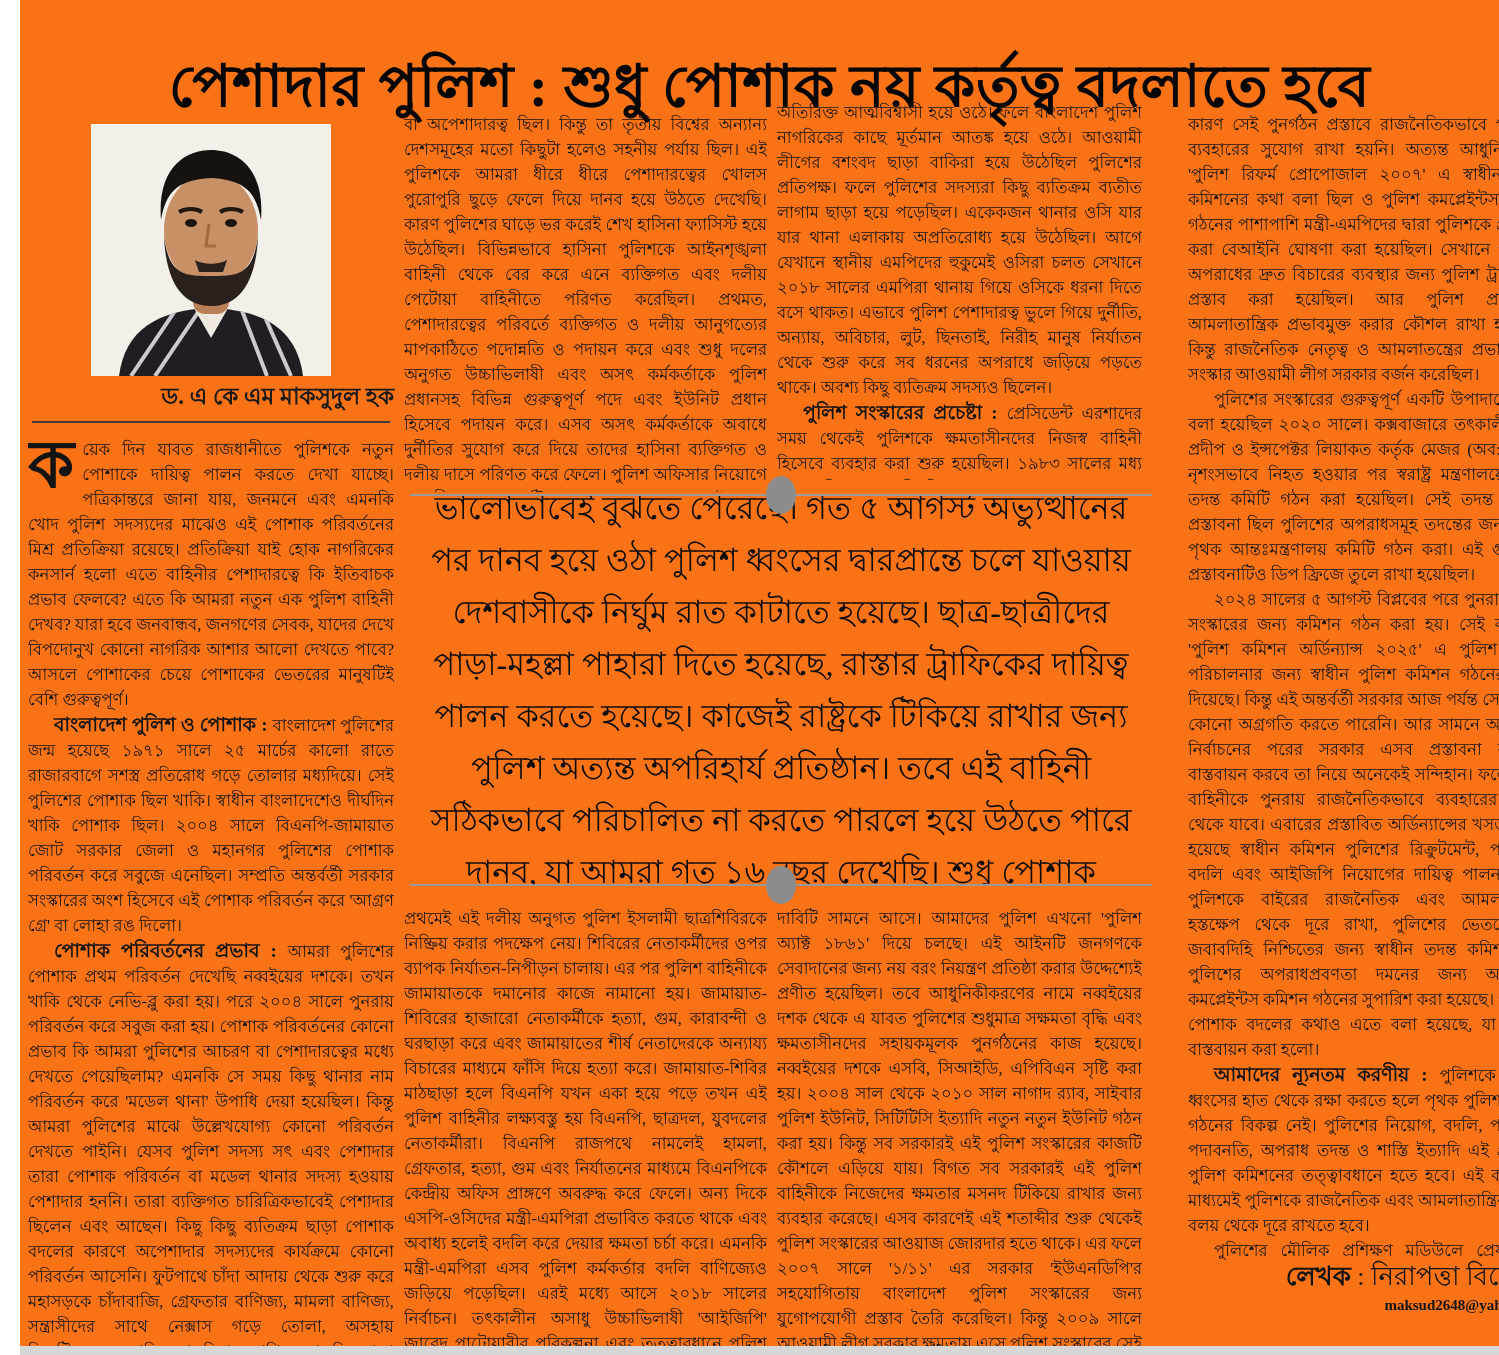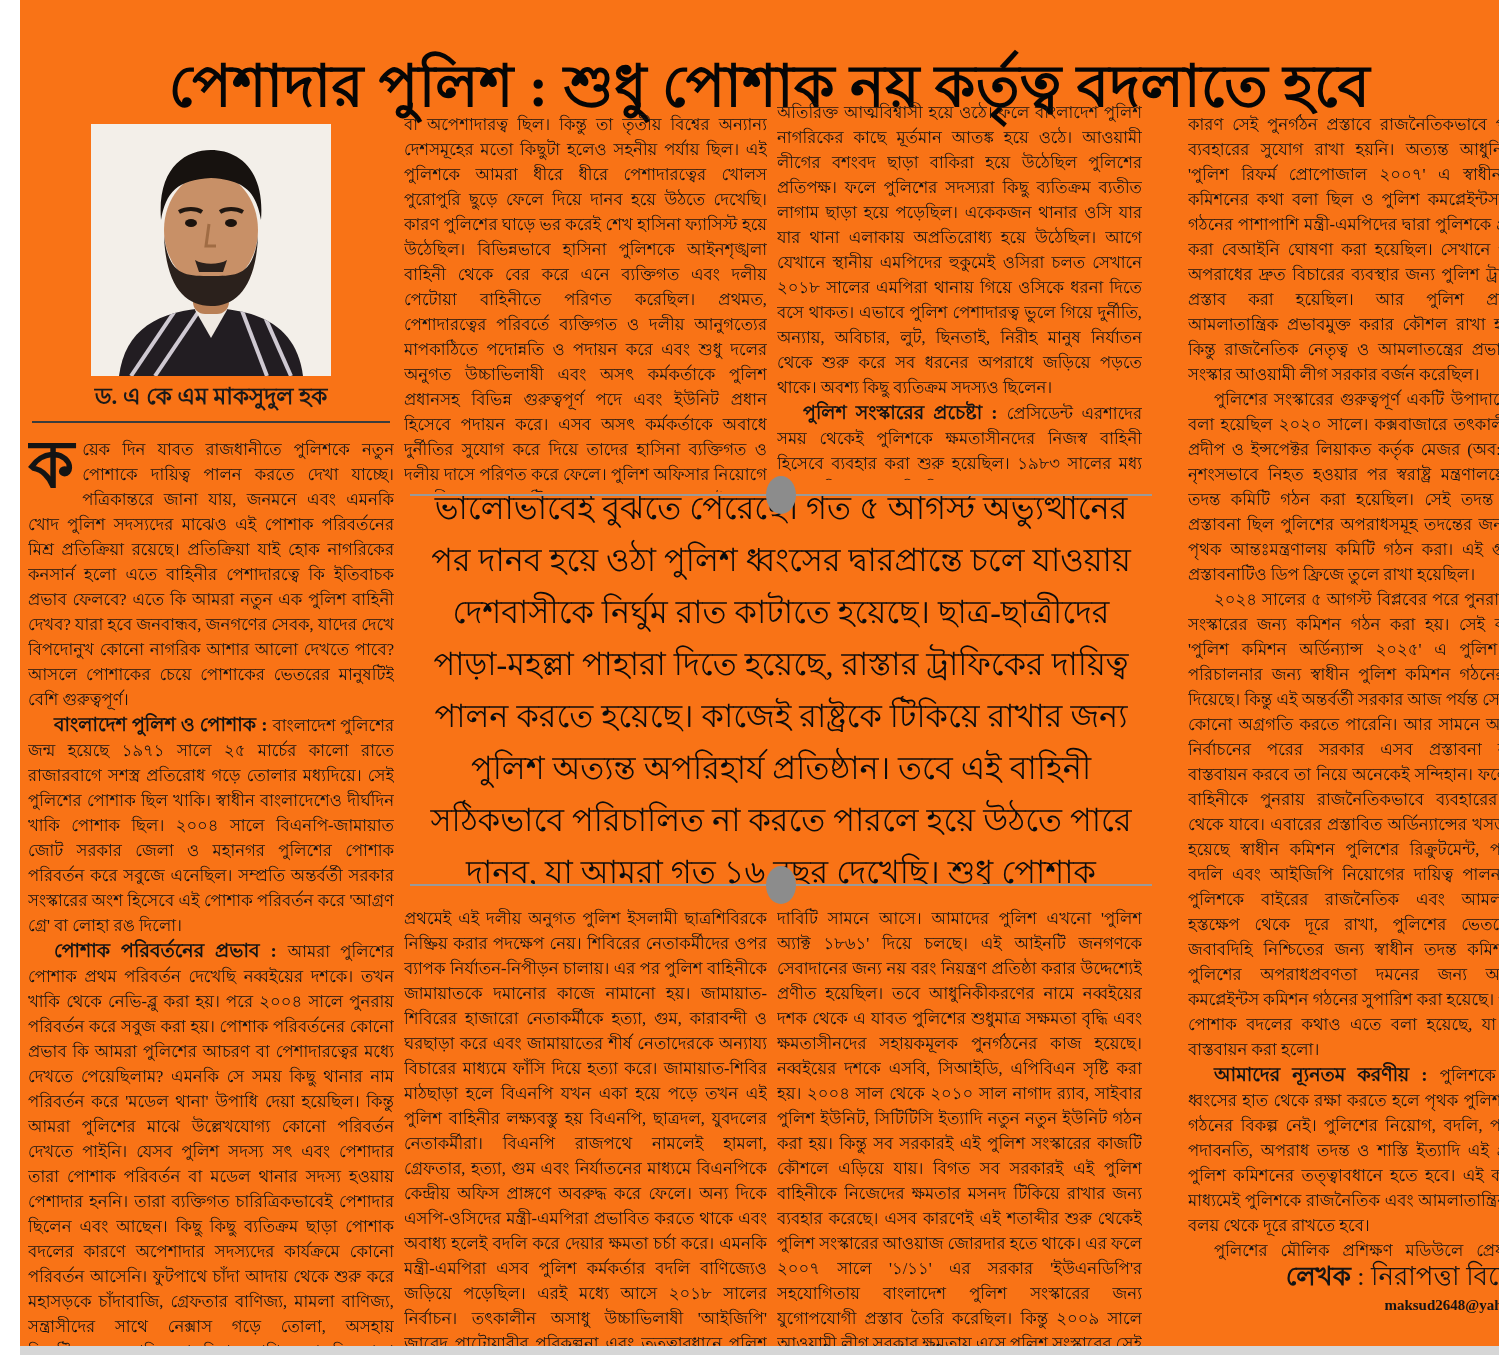--- a/index.html
+++ b/index.html
@@ -32,21 +32,21 @@
     padding:2px 8px 0 0;
   }
   
   .col1{left:8px;top:112px;width:366px;height:1237px;}
   .photo-wrap{
     width:240px;height:252px;margin:12px auto 8px auto;
     background:#f3efe9;
     overflow:hidden;
   }
   .author-name{
-    text-align:center;font-size:23px;font-weight:700;
+    text-align:right;font-size:23px;font-weight:700;
     margin:4px 0 0 0;text-indent:0;color:#1a1a1a;
   }
   .author-rule{border:none;border-top:2px solid #3c3c3c;margin:12px 4px 14px 4px;}
   .col1 .col-body{height:930px;}
   
   .col2-top{left:384px;top:112px;width:363px;height:380px;}
   .col3-top{left:757px;top:100px;width:365px;height:380px;}
   .col2-bottom{left:384px;top:906px;width:363px;height:441px;}
   .col3-bottom{left:757px;top:906px;width:365px;height:441px;}
   .col2-top,.col3-top,.col2-bottom,.col3-bottom{overflow:hidden;}

